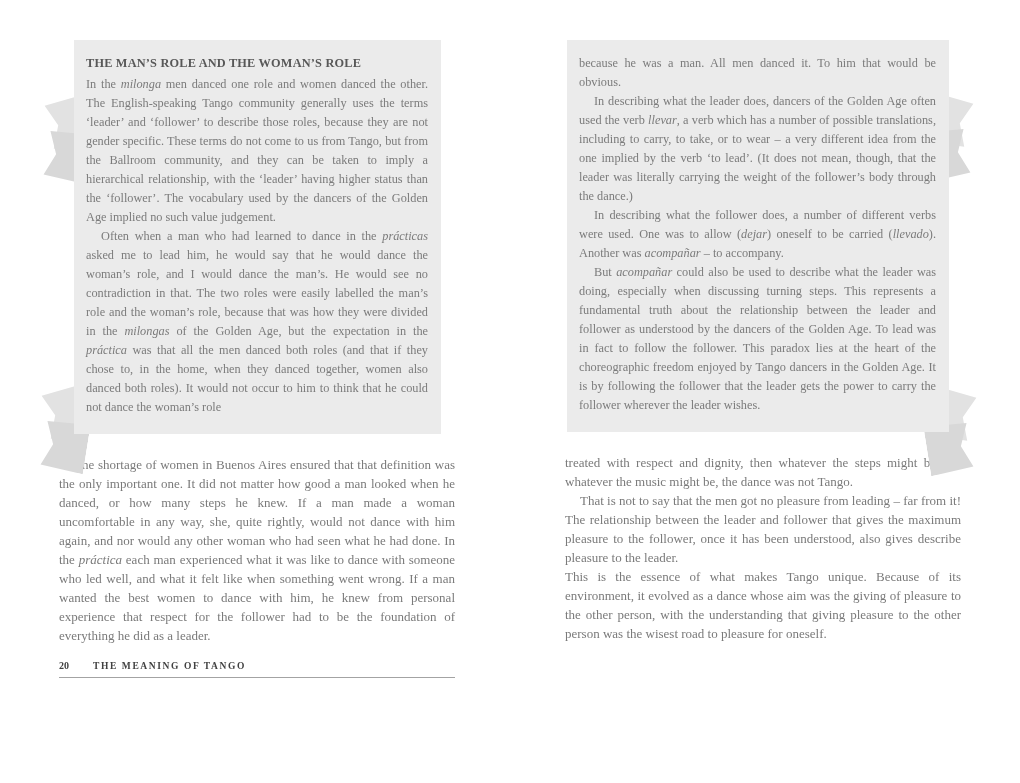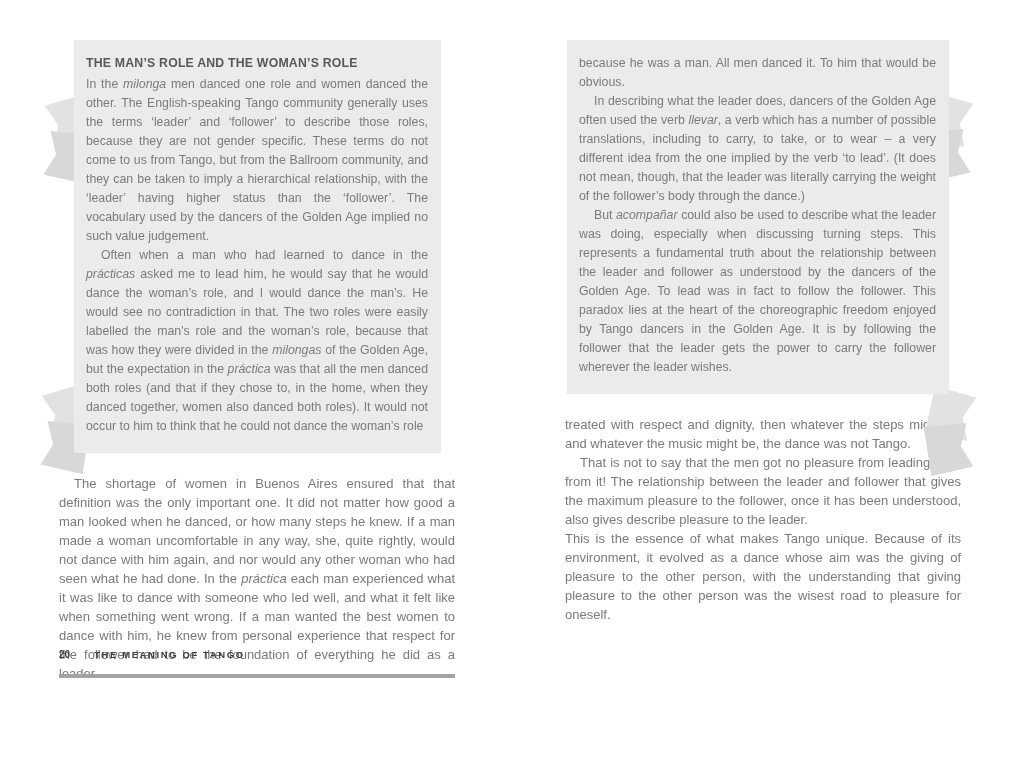--- a/index.html
+++ b/index.html
@@ -2,21 +2,21 @@
 <html style="--page-background: #ffffff; --callout-background: #ebebeb; --callout-text: #7b7b7b; --heading-text: #585858; --body-text: #7a7a7a; --footer-text: #414141; --decoration-light: #e2e2e2; --decoration-dark: #d8d8d8;"><head>
 <meta charset="utf-8">
 <style>
   * { margin:0; padding:0; box-sizing:border-box; }
   html,body { background:#ffffff; }
   body {
     width:1020px; height:783px;
     font-family:"Liberation Sans", sans-serif;
     -webkit-font-smoothing:antialiased;
   }
-  .spread { position:relative; width:1020px; height:704px; background:var(--page-background,#ffffff); overflow:hidden; }
+  .spread { position:relative; width:1020px; height:704px; background:var(--page-background,#ffffff); overflow:hidden;font-family:Liberation Serif, serif; }
   .page { position:absolute; top:0; height:100%; width:396px; }
   .page.left  { left:59px; }
   .page.right { left:565px; }
 
   .callout-wrap { position:relative; }
   .callout {
     position:relative; z-index:1;
     background:var(--callout-background,#ebebeb);
     color:var(--callout-text,#7b7b7b);
     font-size:12.3px; line-height:19px;
@@ -55,21 +55,21 @@
   .right .deco .s1 { transform:rotate(12deg); }
   .right .deco .s2 { transform:rotate(-9deg); }
   .deco-top-left { top:58px;  left:-15px; }
   .deco-mid-left { top:348px; left:-18px; }
   .deco-top-right { top:56px;  right:-15px; }
   .deco-mid-right { top:350px; right:-18px; }
 
   .footer {
     position:absolute; left:0; right:0; bottom:26px;
     display:flex; align-items:baseline;
-    border-bottom:4px solid #a3a3a3; padding-bottom:14px;
+    border-bottom:1px solid #a3a3a3; padding-bottom:6px;
     color:var(--footer-text,#414141);
     font-size:9.5px; letter-spacing:1.6px; font-weight:bold;
   }
   .footer .num { font-size:10px; letter-spacing:0; }
   .left  .footer .num { margin-right:24px; }
   .right .footer { justify-content:flex-end; }
   .right .footer .num { margin-left:24px; }
 </style>
 </head>
 <body>
@@ -107,20 +107,21 @@
         <div class="s1 rib-r"></div>
         <div class="s2 rib-r"></div>
       </div>
       <div class="deco deco-mid-right">
         <div class="s1 rib-r"></div>
         <div class="s2 rib-r"></div>
       </div>
       <div class="callout">
         <p>because he was a man. All men danced it. To him that would be obvious.</p>
         <p class="ind">In describing what the leader does, dancers of the Golden Age often used the verb <em>llevar</em>, a verb which has a number of possible translations, including to carry, to take, or to wear – a very different idea from the one implied by the verb ‘to lead’. (It does not mean, though, that the leader was literally carrying the weight of the follower’s body through the dance.)</p>
+        <p class="ind">In describing what the follower does, a number of different verbs were used. One was to allow (<em>dejar</em>) oneself to be carried (<em>llevado</em>). Another was <em>acompañar</em> – to accompany.</p>
         <p class="ind">But <em>acompañar</em> could also be used to describe what the leader was doing, especially when discussing turning steps. This represents a fundamental truth about the relationship between the leader and follower as understood by the dancers of the Golden Age. To lead was in fact to follow the follower. This paradox lies at the heart of the choreographic freedom enjoyed by Tango dancers in the Golden Age. It is by following the follower that the leader gets the power to carry the follower wherever the leader wishes.</p>
       </div>
     </div>
     <div class="body-text">
       <p>treated with respect and dignity, then whatever the steps might be and whatever the music might be, the dance was not Tango.</p>
       <p class="ind">That is not to say that the men got no pleasure from leading – far from it! The relationship between the leader and follower that gives the maximum pleasure to the follower, once it has been understood, also gives describe pleasure to the leader.</p>
       <p class="gap-top">This is the essence of what makes Tango unique. Because of its environment, it evolved as a dance whose aim was the giving of pleasure to the other person, with the understanding that giving pleasure to the other person was the wisest road to pleasure for oneself.</p>
     </div>
   </section>
 

